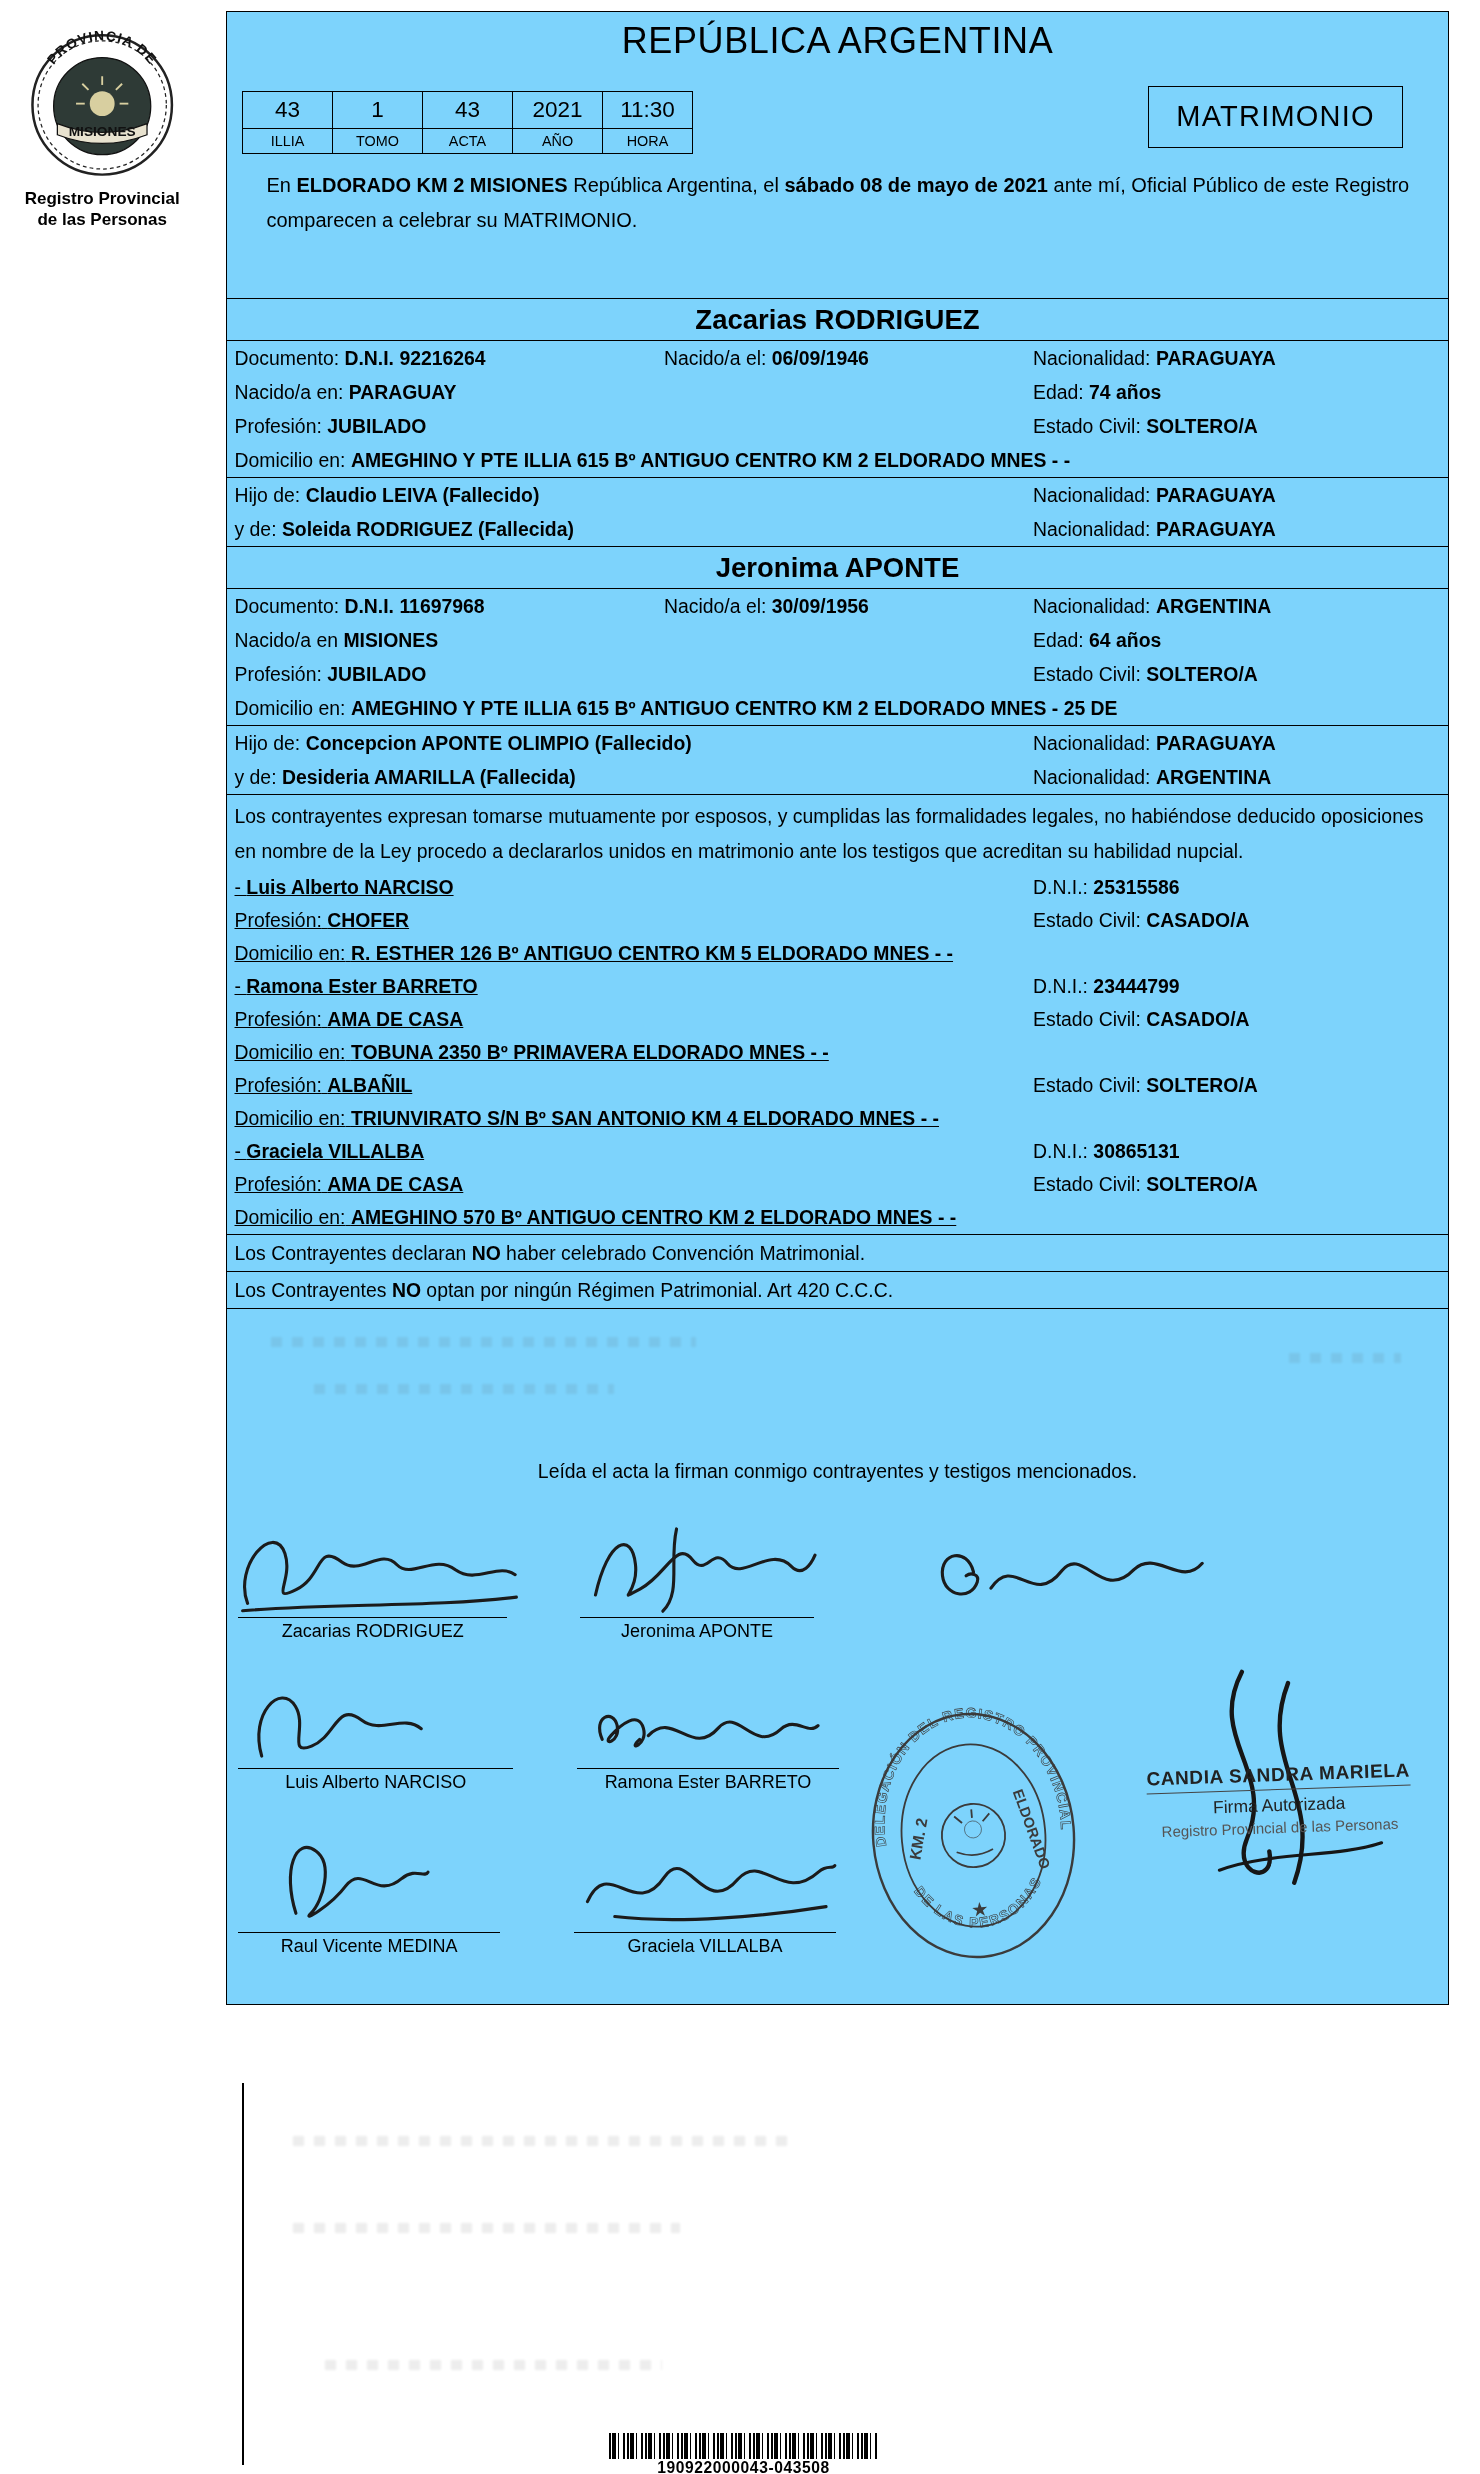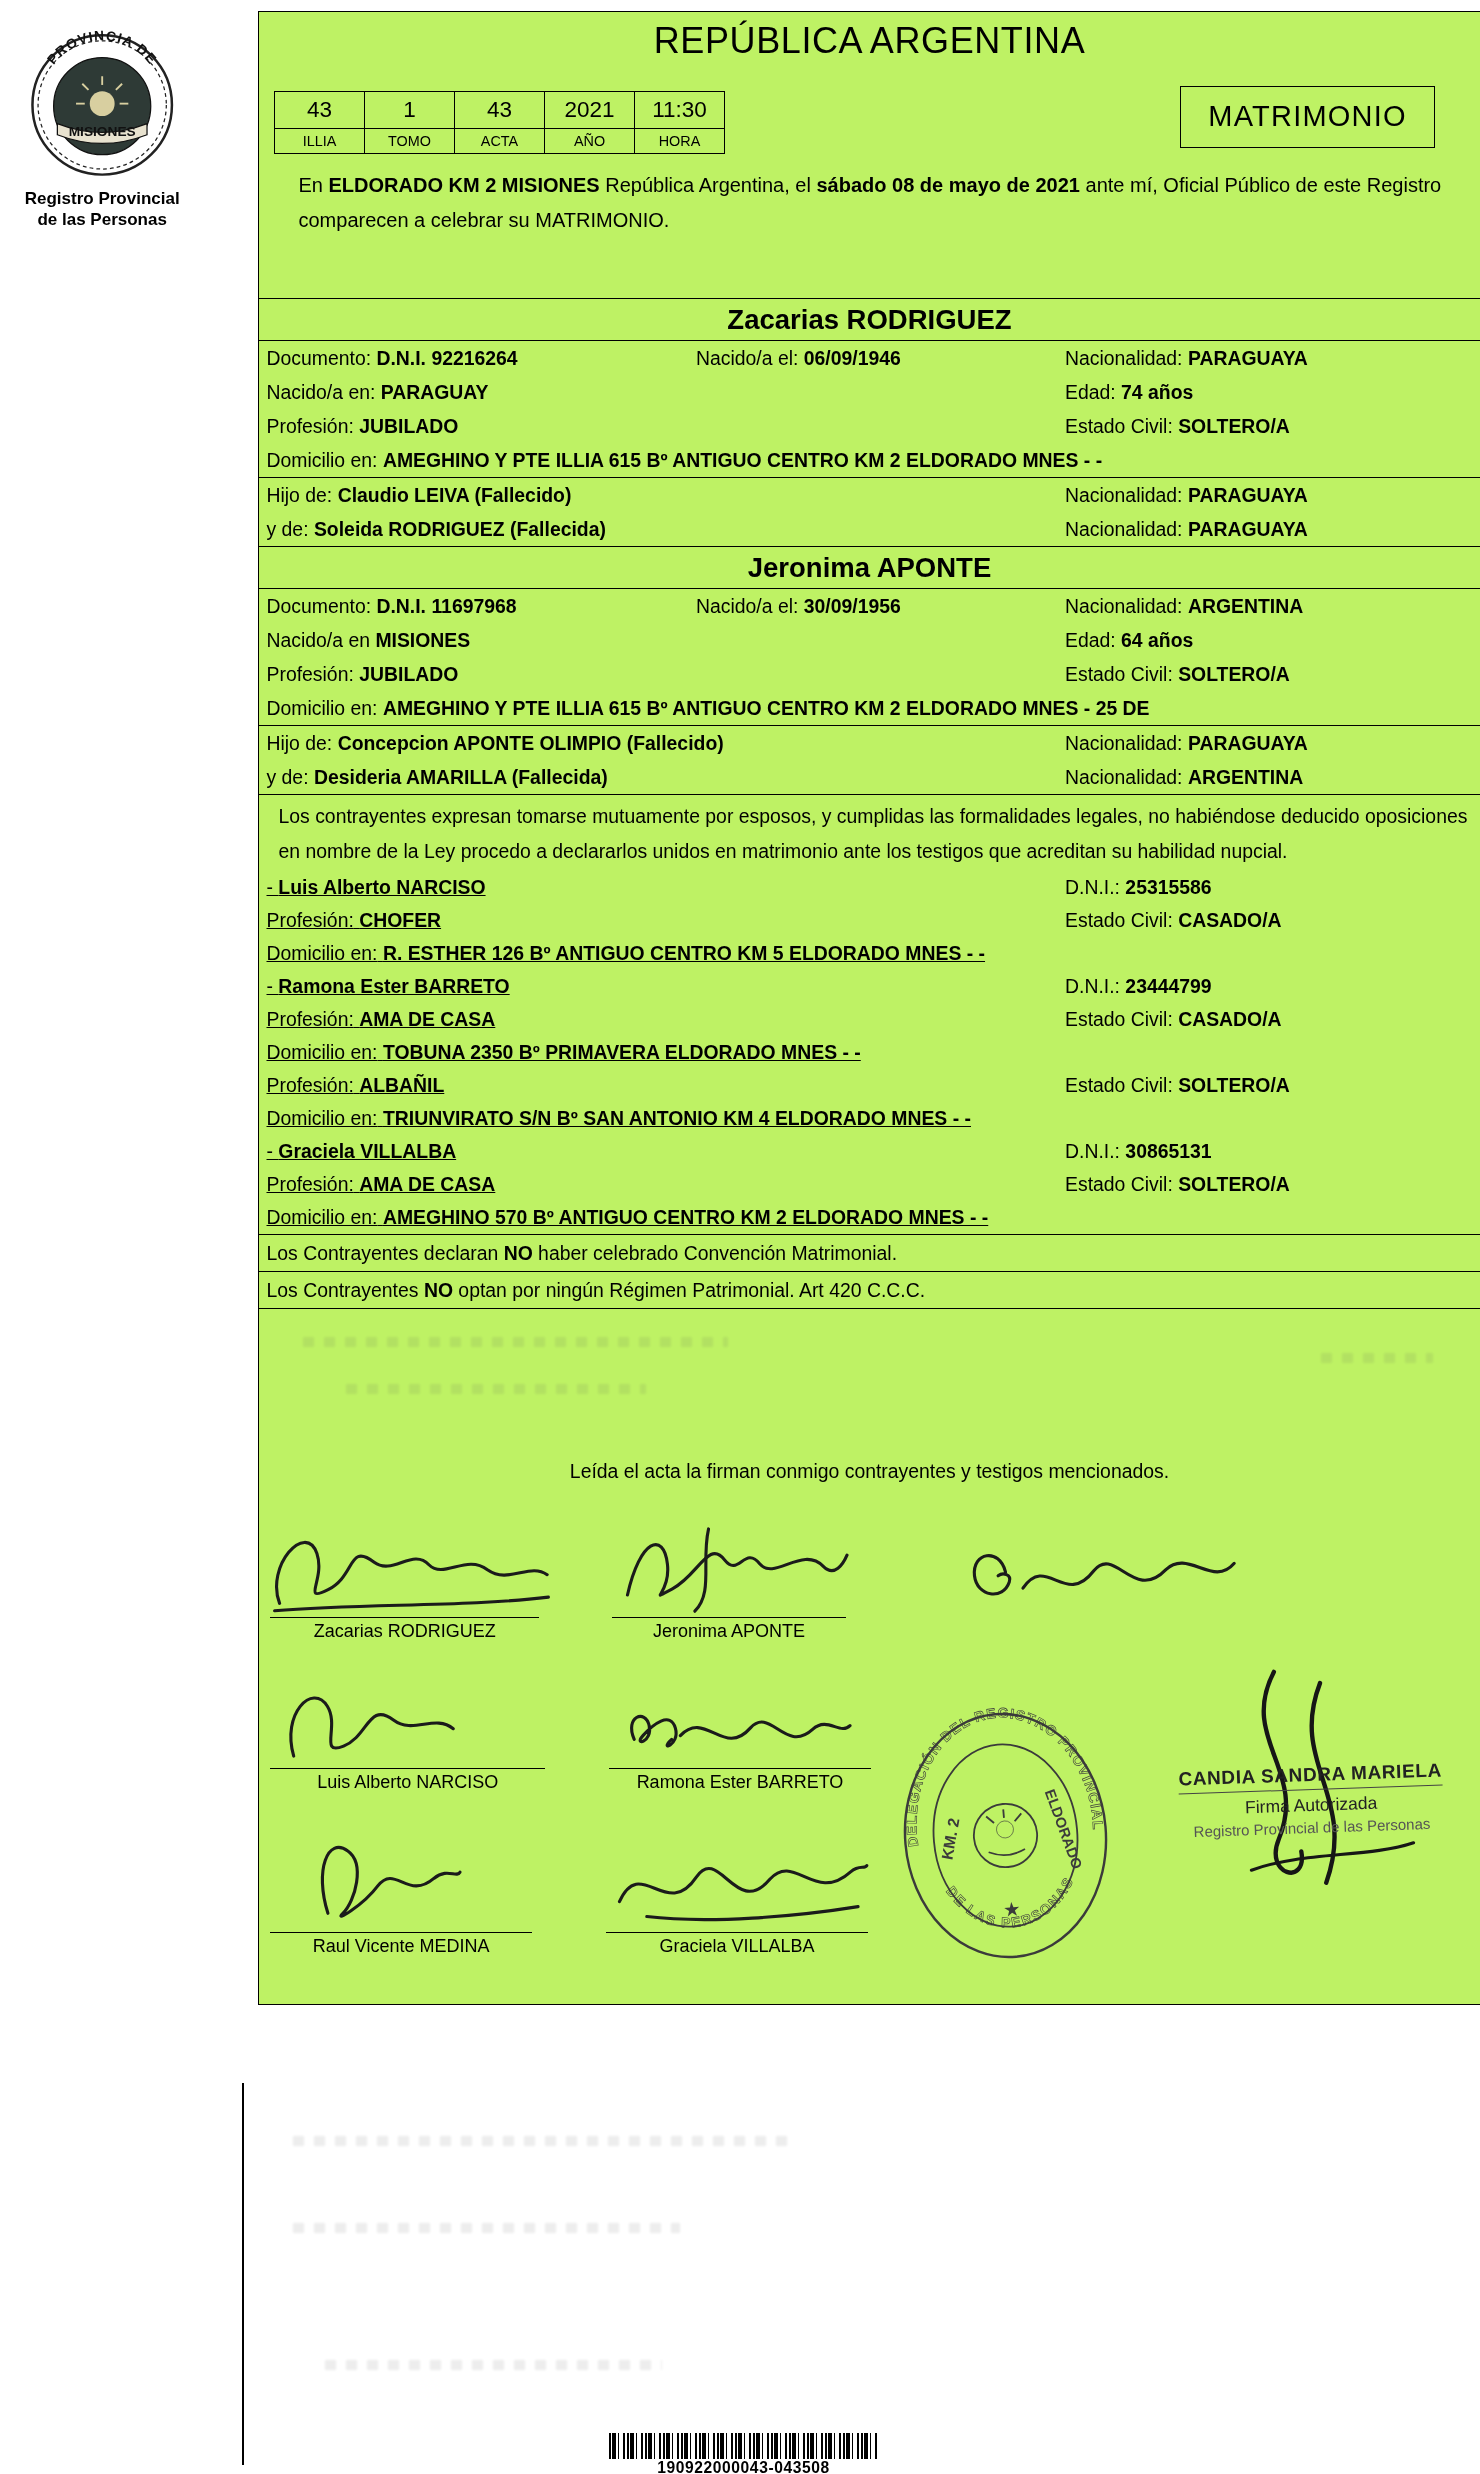--- a/index.html
+++ b/index.html
@@ -2,22 +2,22 @@
 <html style="font-size:10px"><head>
 <meta charset="utf-8">
 <style>
   html,body{margin:0;padding:0;background:#e9e9e9;}
   .page{position:relative;width:1481px;height:2475px;background:#ffffff;
         font-family:"Liberation Sans",sans-serif;color:#000;overflow:hidden;}
   
   .logo{position:absolute;left:8.7px;top:30px;width:187px;text-align:center;}
   .logo-caption{font-size:17px;font-weight:bold;line-height:21px;}
   
-  .main-box{position:absolute;left:258px;top:11.2px;width:1223px;border:1.9px solid #000;
-            box-sizing:border-box;background:#bef264;}
+  .main-box{position:absolute;left:226px;top:11.2px;width:1223px;border:1.9px solid #000;
+            box-sizing:border-box;background:#7dd3fc;}
   .sec{border-bottom:1.9px solid #000;}
   .sec.noline{border-bottom:none;}
   
   .header-sec{position:relative;height:286px;}
   .doc-title{position:absolute;top:7.5px;left:0;width:100%;text-align:center;
              font-size:36px;letter-spacing:0.6px;}
   .reg-table{position:absolute;left:15px;top:79px;border-collapse:collapse;}
   .reg-table td{border:1.9px solid #000;text-align:center;padding:0;}
   .reg-val{width:89px;height:36px;font-size:22.5px;}
   .reg-lab{height:24px;font-size:14.4px;}
@@ -25,21 +25,21 @@
                   border:1.9px solid #000;box-sizing:border-box;text-align:center;
                   line-height:59px;font-size:29px;letter-spacing:1.2px;}
   .intro{position:absolute;left:0;top:156px;padding:0 7.5px;font-size:20px;line-height:35px;margin-left:32px;}
   
   .person-header{height:41px;line-height:41px;text-align:center;font-weight:bold;font-size:27.5px;}
   .frow{position:relative;height:34px;line-height:34px;font-size:19.4px;
         padding-left:7.5px;white-space:nowrap;overflow:hidden;}
   .wrow{height:33px;line-height:33px;text-decoration:underline;}
   .pos2{position:absolute;left:437px;top:0;}
   .pos3{position:absolute;left:806px;top:0;}
-  .para{font-size:19.4px;line-height:35px;padding:3.7px 7.5px 2.5px 7.5px;margin-left:12px;}
+  .para{font-size:19.4px;line-height:35px;padding:3.7px 7.5px 2.5px 7.5px;}
   .clause{height:36px;line-height:36px;font-size:19.4px;padding-left:7.5px;}
   .gap{position:relative;height:144px;}
   .closing{font-size:19.4px;padding:6.2px 7.5px;height:29px;text-align:center;}
   
   .sig-area{position:relative;height:509px;}
   .sig-label{position:absolute;border-top:1.9px solid #000;text-align:center;
              font-size:18px;padding-top:3.7px;}
   .sig-svg{position:absolute;}
   .sig-svg path{fill:none;stroke:#1b1b1b;stroke-width:5;stroke-linecap:round;}
   .stamp-wrap{position:absolute;left:637px;top:206px;width:219px;height:269px;

